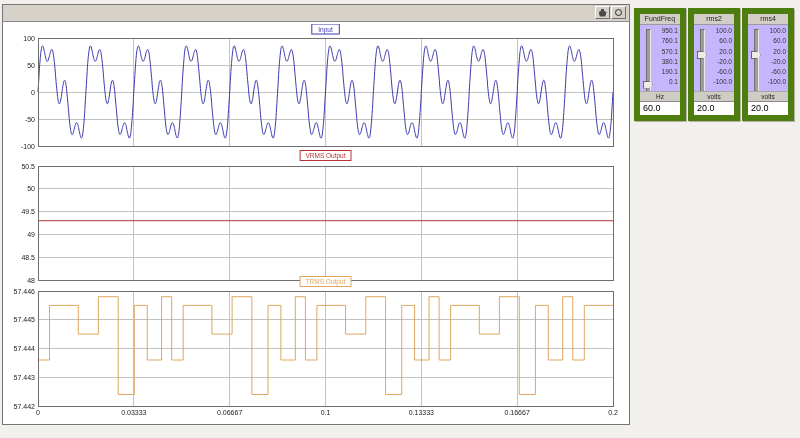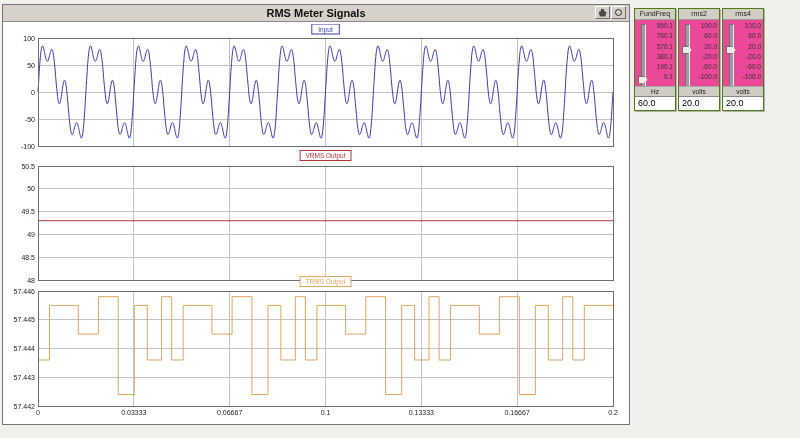--- a/index.html
+++ b/index.html
@@ -26,21 +26,21 @@
   .hand-glyph{
     width:8px;height:8px;background:#4a4a4a;
     clip-path:polygon(18% 100%,0 45%,28% 32%,34% 0,66% 0,72% 30%,100% 48%,84% 100%);
   }
   .circle-glyph{width:7px;height:7px;border:1px solid #2a2a2a;border-radius:50%;box-sizing:border-box;}
   #plots{position:absolute;left:3px;top:19px;}
 
   
   .sliders{position:absolute;left:634px;top:8px;display:flex;gap:2px;}
   .slider-panel{
-    width:40px;background:#ec4899;border:1px solid #4d7c0f;
+    width:40px;background:#c4b5fd;border:6px solid #4d7c0f;
     box-shadow:1px 1px 0 #b5b2aa;font-size:7px;
   }
   .sp-title{
     height:10px;line-height:10px;text-align:center;background:#d2cec6;
     border-bottom:1px solid #9a9a9a;color:#222;overflow:hidden;white-space:nowrap;
   }
   .sp-body{position:relative;height:76px;}
   .sp-track{
     position:absolute;left:6px;top:4px;width:3px;height:62px;background:#9d9d9d;
     border:1px solid;border-color:#6f6f6f #e9e9e9 #e9e9e9 #6f6f6f;
@@ -59,21 +59,20 @@
   .sp-value{
     height:13px;line-height:13px;background:#ffffff;border-top:1px solid #8a8a8a;
     font-size:9px;color:#000;padding-left:3px;
   }
 </style>
 </head>
 <body>
 
 <div class="plot-window">
   <div class="titlebar">
-    <div class="titlebar-text">RMS Meter Signals</div>
     <div class="tb-buttons">
       <div class="tb-btn">
         <span class="hand-glyph"></span>
       </div>
       <div class="tb-btn">
         <span class="circle-glyph"></span>
       </div>
     </div>
   </div>
   <svg id="plots" width="621" height="400">

